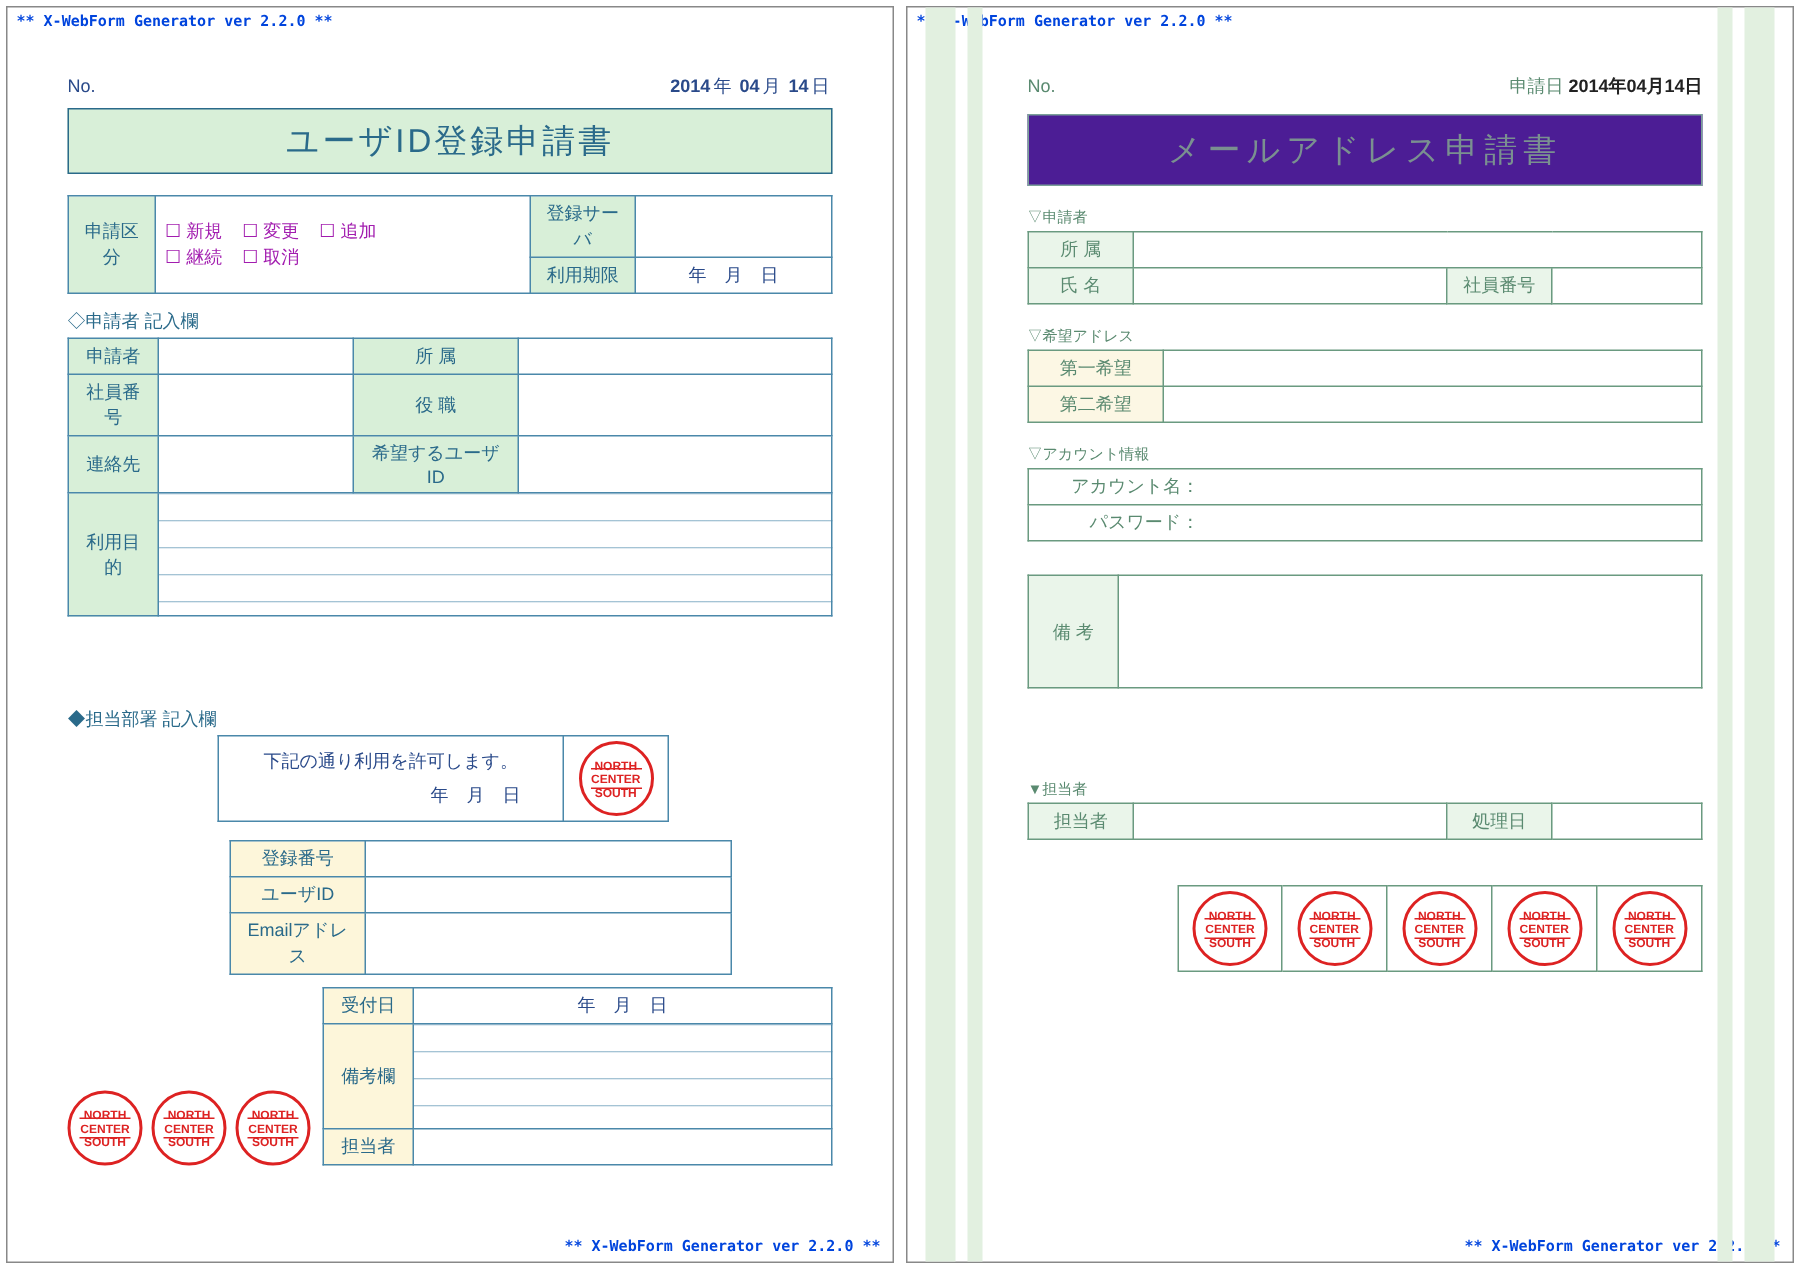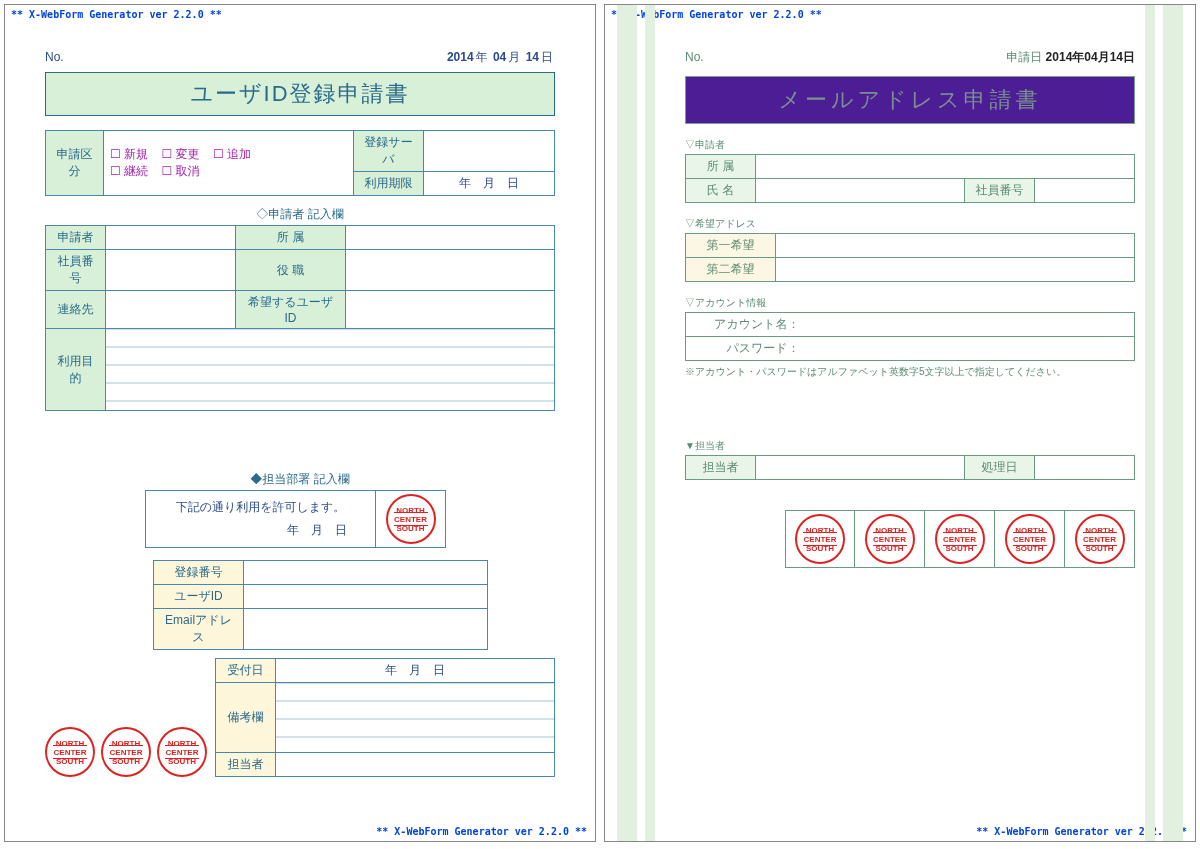--- a/index.html
+++ b/index.html
@@ -44,21 +44,21 @@
   td, th {
     border: 1px solid #4a88aa;
     font-size: 12px;
     padding: 3px 6px;
     vertical-align: middle;
     text-align: left;
   }
   .lbl { background:#d8efd8; text-align:center; color:#2a6a8a; }
   .lbl-y { background:#fdf6da; text-align:center; color:#2a6a8a; }
   .chk { display:inline-block; margin-right:10px; color:#a21caf; }
-  .sect-cap { color:#2a6a8a; font-size:12px; margin:10px 0 2px 0;text-align:center; }
+  .sect-cap { color:#2a6a8a; font-size:12px; margin:10px 0 2px 0; }
   .lined {
     background-image: linear-gradient(to bottom, transparent 17px, #4a88aa 18px);
     background-size: 100% 18px;
   }
   .stamp {
     width:50px; height:50px; border:2px solid #d22; border-radius:50%;
     display:inline-flex; flex-direction:column; align-items:center; justify-content:center;
     color:#d22; font-size:8px; font-family:Arial,sans-serif; font-weight:bold;
     position:relative;
   }
@@ -295,22 +295,29 @@
           <tr>
             <td style="width:120px; text-align:right; border-right:none;">アカウント名：</td>
             <td style="border-left:none;"></td>
           </tr>
       <tr>
             <td style="text-align:right; border-right:none;">パスワード：</td>
             <td style="border-left:none;"></td>
           </tr>
     </tbody>
       </table>
-    <div class="note">※アカウント・パスワードはアルファベット英数字5文字以上で指定してください。</div>
-
+
+    <table style="width:100%; margin-top:22px;">
+      <tbody>
+          <tr>
+            <td class="lbl2" style="width:60px; height:75px;">備 考</td>
+            <td></td>
+          </tr>
+    </tbody>
+      </table>
 
     <div class="sect2" style="margin-top:60px;">▼担当者</div>
     <table style="width:100%;">
       <tbody>
           <tr>
         <td class="lbl2" style="width:70px;">担当者</td>
         <td></td>
         <td class="lbl2" style="width:70px;">処理日</td>
         <td style="width:100px;"></td>
       </tr>

